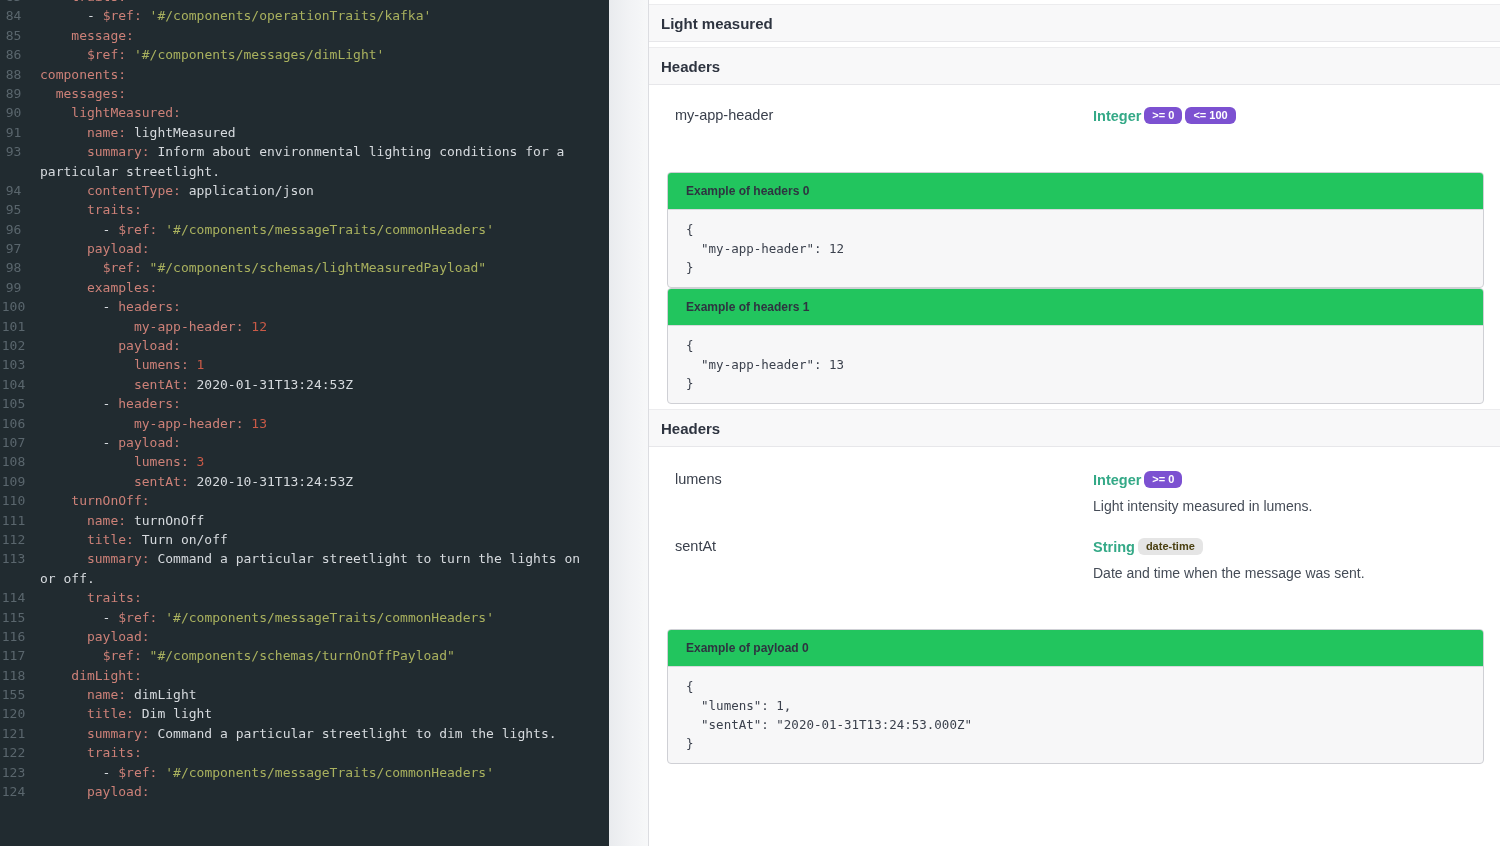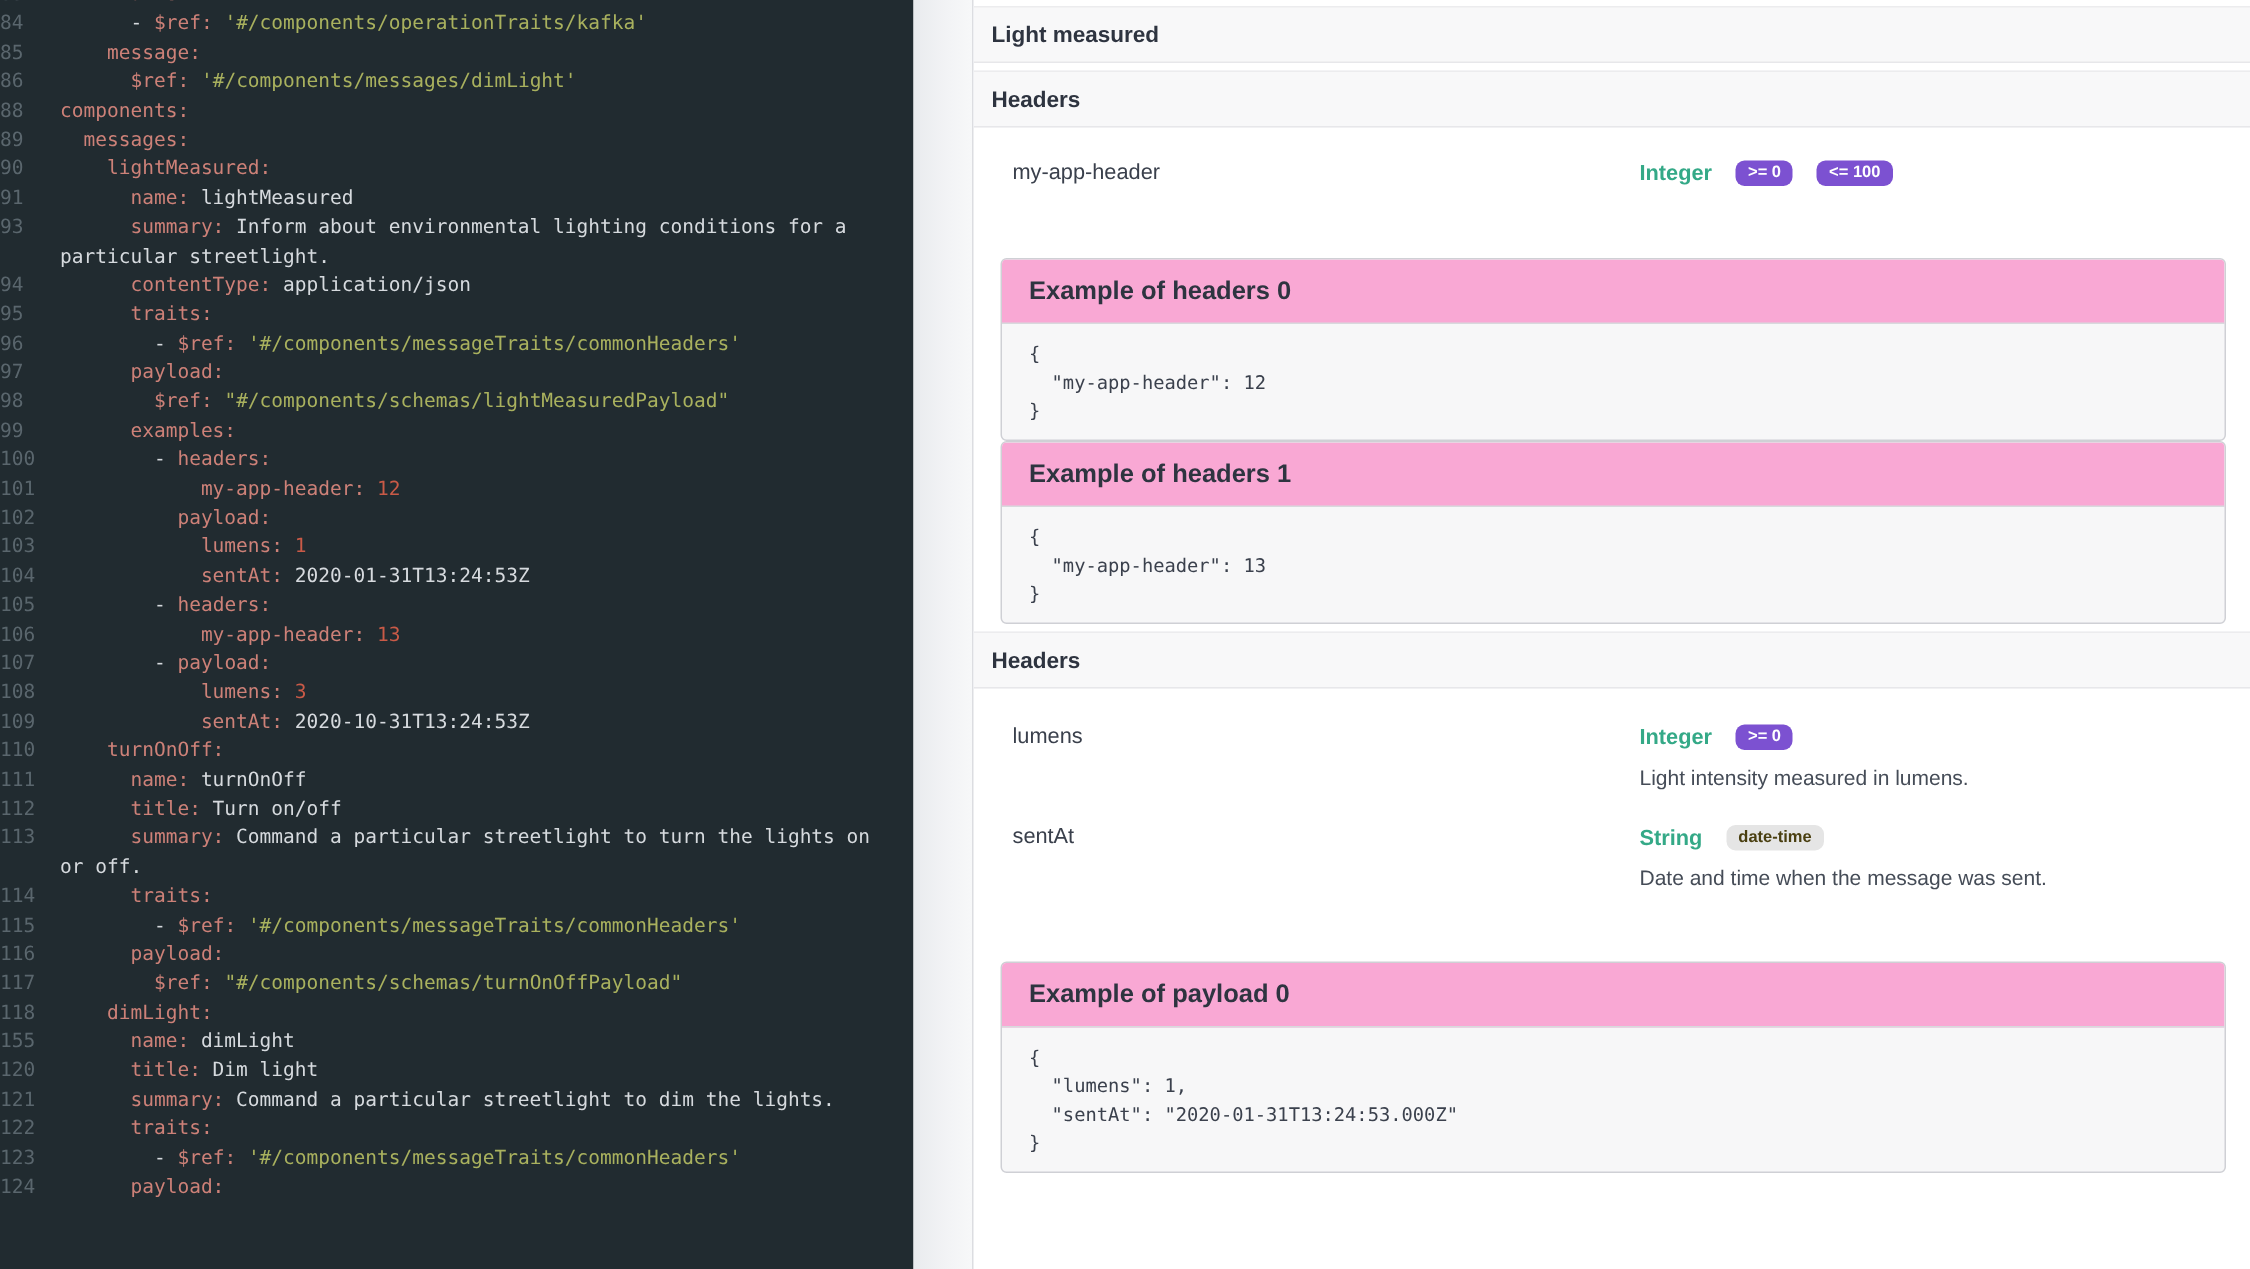--- a/index.html
+++ b/index.html
@@ -13,21 +13,21 @@
   
   .editor {
     position:absolute; left:0; top:0; width:609px; height:846px;
     background:#212b30; overflow:hidden;
   }
   .code-inner { margin-top:-13px; }
   .code-row {
     display:flex; height:19.4px; line-height:19.4px;
     font-family:"DejaVu Sans Mono", monospace; font-size:13px;
   }
-  .ln { flex:0 0 27px; text-align:left; color:#5a666d; }
+  .ln { flex:0 0 27px; text-align:center; color:#5a666d; }
   .code { white-space:pre; margin-left:13px; color:#d6dade; }
   .tok-k { color:#cd8178; }
   .tok-s { color:#a9b15e; }
   .tok-n { color:#c95a47; }
   .tok-p { color:#d6dade; }
 
   
   .splitter {
     position:absolute; left:609px; top:0; width:39px; height:846px;
     background:linear-gradient(90deg,#e9ebee 0%,#f2f3f5 55%,#f7f8f9 100%);
@@ -46,39 +46,39 @@
     display:flex; align-items:center; padding:0 12px;
     font-weight:bold; font-size:15px; color:#2e3440;
   }
   .doc-bar:first-child { margin-top:4px; }
   .doc-section { padding:0 8px; }
 
   .prop-row { display:flex; padding:22px 0 0 4px;margin-left:14px; }
   .payload-section .prop-row { padding-top:24px; }
   .prop-name { flex:0 0 418px; font-size:14.5px; color:#3a404c; }
   .prop-right { flex:1; }
-  .prop-typeline { display:flex; align-items:center; gap:16px; }
+  .prop-typeline { display:flex; align-items:center; gap:3px; }
   .prop-type { font-weight:bold; font-size:14.5px; color:#34a987; }
   .badge {
     font-size:11px; font-weight:bold; padding:3px 8px; border-radius:6px;
     line-height:1; display:inline-block;
   }
   .badge.purple { background:#7c51d1; color:#ffffff; }
   .badge.yellow { background:#e5e5e5; color:#4a3f10; }
   .prop-desc { margin-top:10px; font-size:14px; color:#454c57; }
 
   .examples { margin:48px 8px 0 10px; }
   .example-box {
     border:1px solid #cfd0d5; border-radius:4px; overflow:hidden;
     background:#f7f7f8;
   }
   .example-box + .example-box { }
   .example-header {
-    background:#f9a8d4; border-bottom:1px solid #d8d9dd;
-    padding:11px 18px; font-size:17px; font-weight:bold; color:#2e3440;
+    background:#22c55e; border-bottom:1px solid #d8d9dd;
+    padding:11px 18px; font-size:12px; font-weight:bold; color:#2e3440;
   }
   .example-code {
     padding:10px 18px; font-family:"DejaVu Sans Mono", monospace;
     font-size:12.5px; line-height:19px; color:#3b414d; white-space:pre;
   }
 </style>
 </head>
 <body>
 
 <div class="app">

